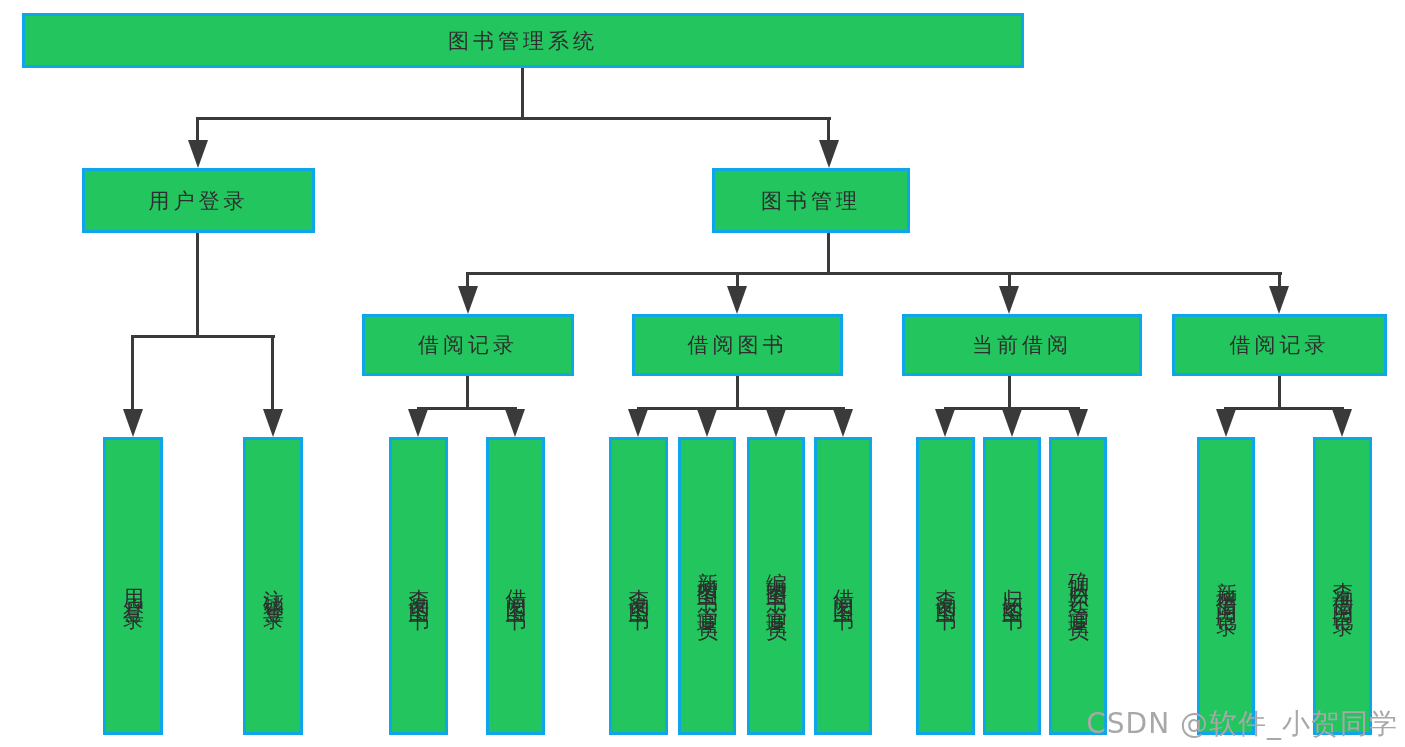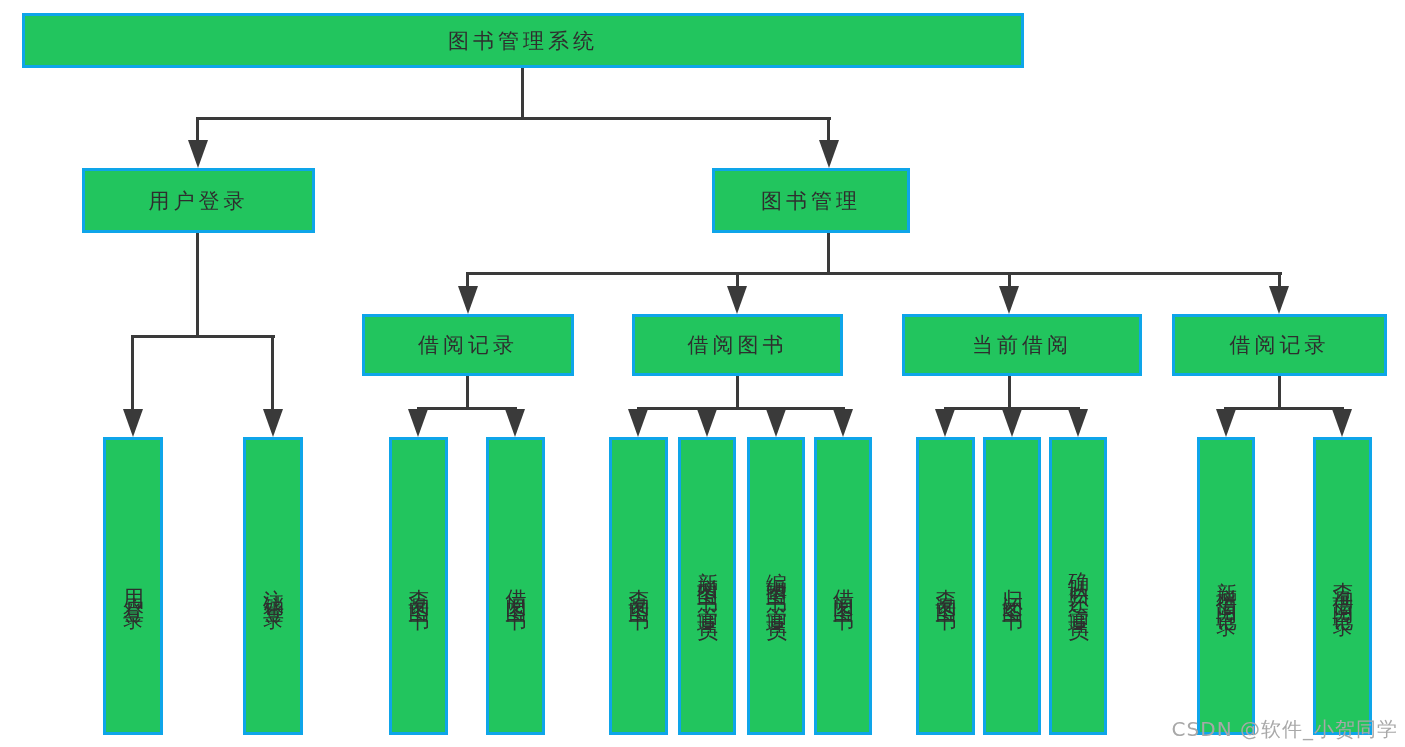--- a/index.html
+++ b/index.html
@@ -21,21 +21,21 @@
   .leaf{top:437px;height:298px;}
   .hline,.vline{position:absolute;background:#3a3a3a;}
   .hline{height:3px;}
   .vline{width:3px;}
   .arrow{
     position:absolute;width:0;height:0;
     border-left:10px solid transparent;border-right:10px solid transparent;
     border-top:28px solid #3a3a3a;
   }
   .watermark{
-    position:absolute;right:7px;bottom:4px;font-size:20px;
+    position:absolute;right:7px;bottom:4px;font-size:28px;
     color:#a8a8a8;letter-spacing:1px;white-space:nowrap;
   }
 </style>
 </head>
 <body>
 
 <div class="canvas">
 
   <div class="node" style="left:22px;top:13px;width:1002px;height:55px">
     <span class="hlabel">图书管理系统</span>

